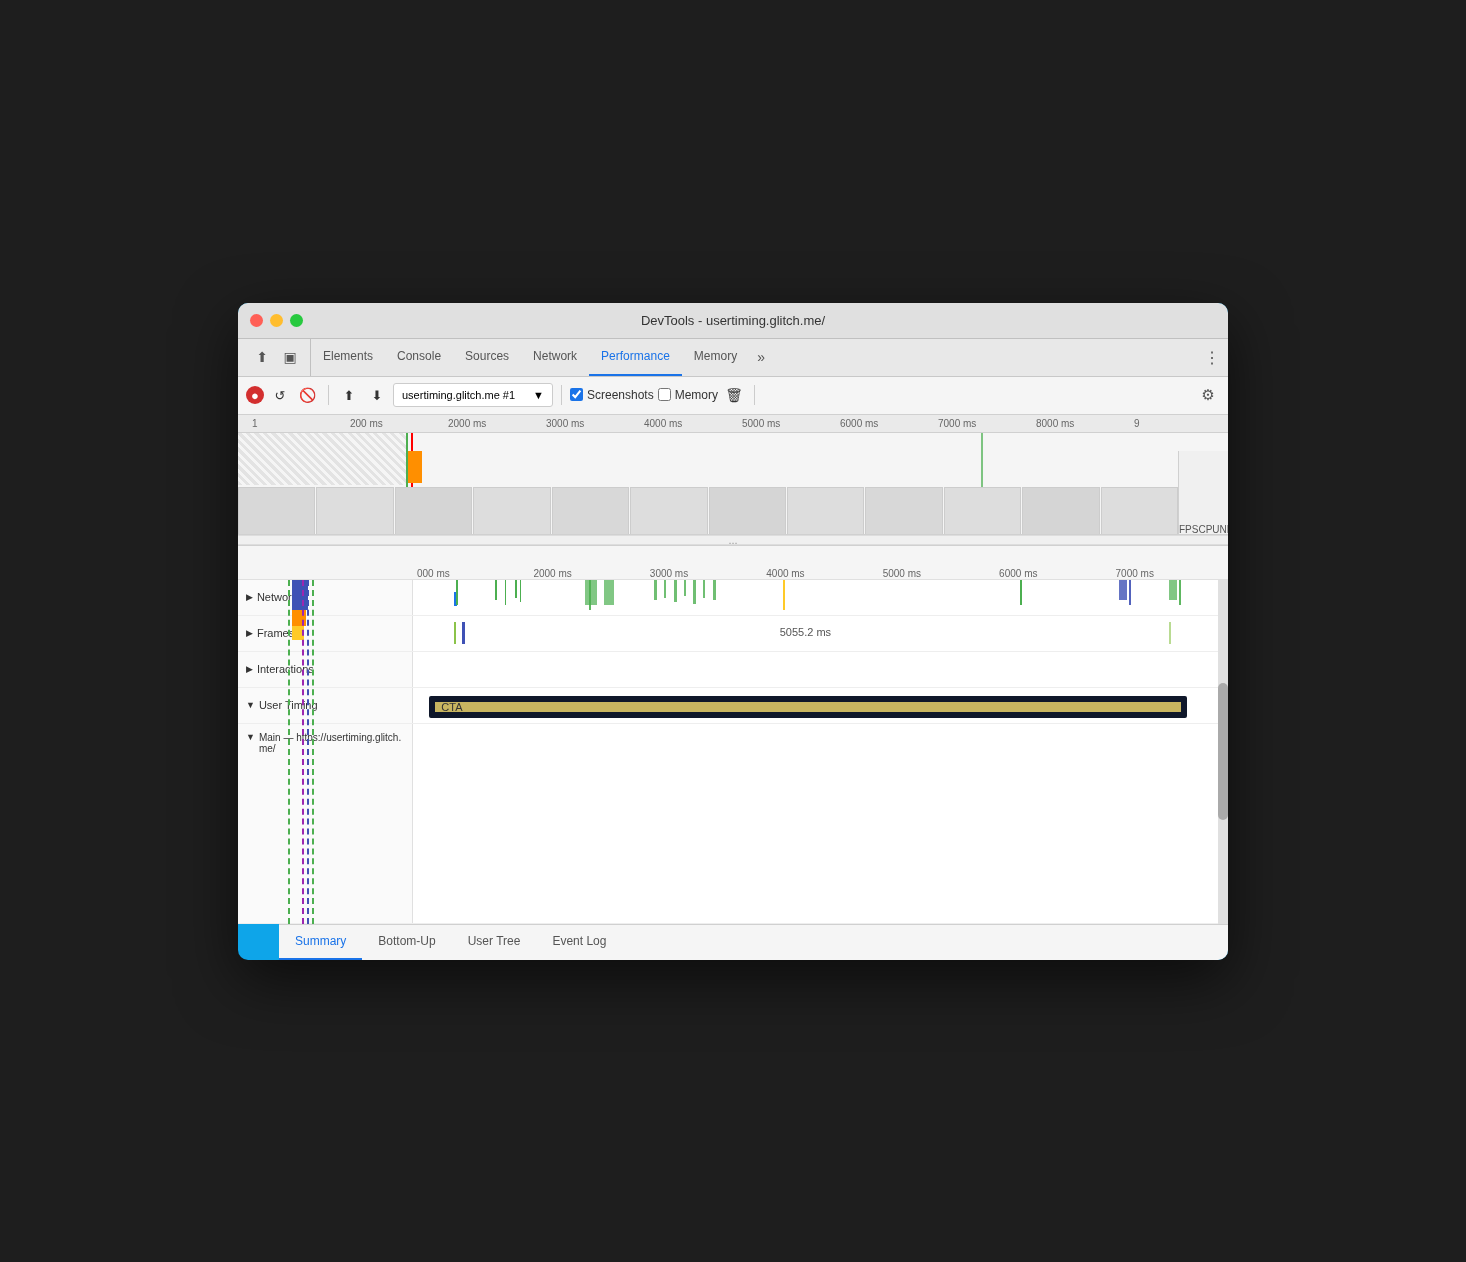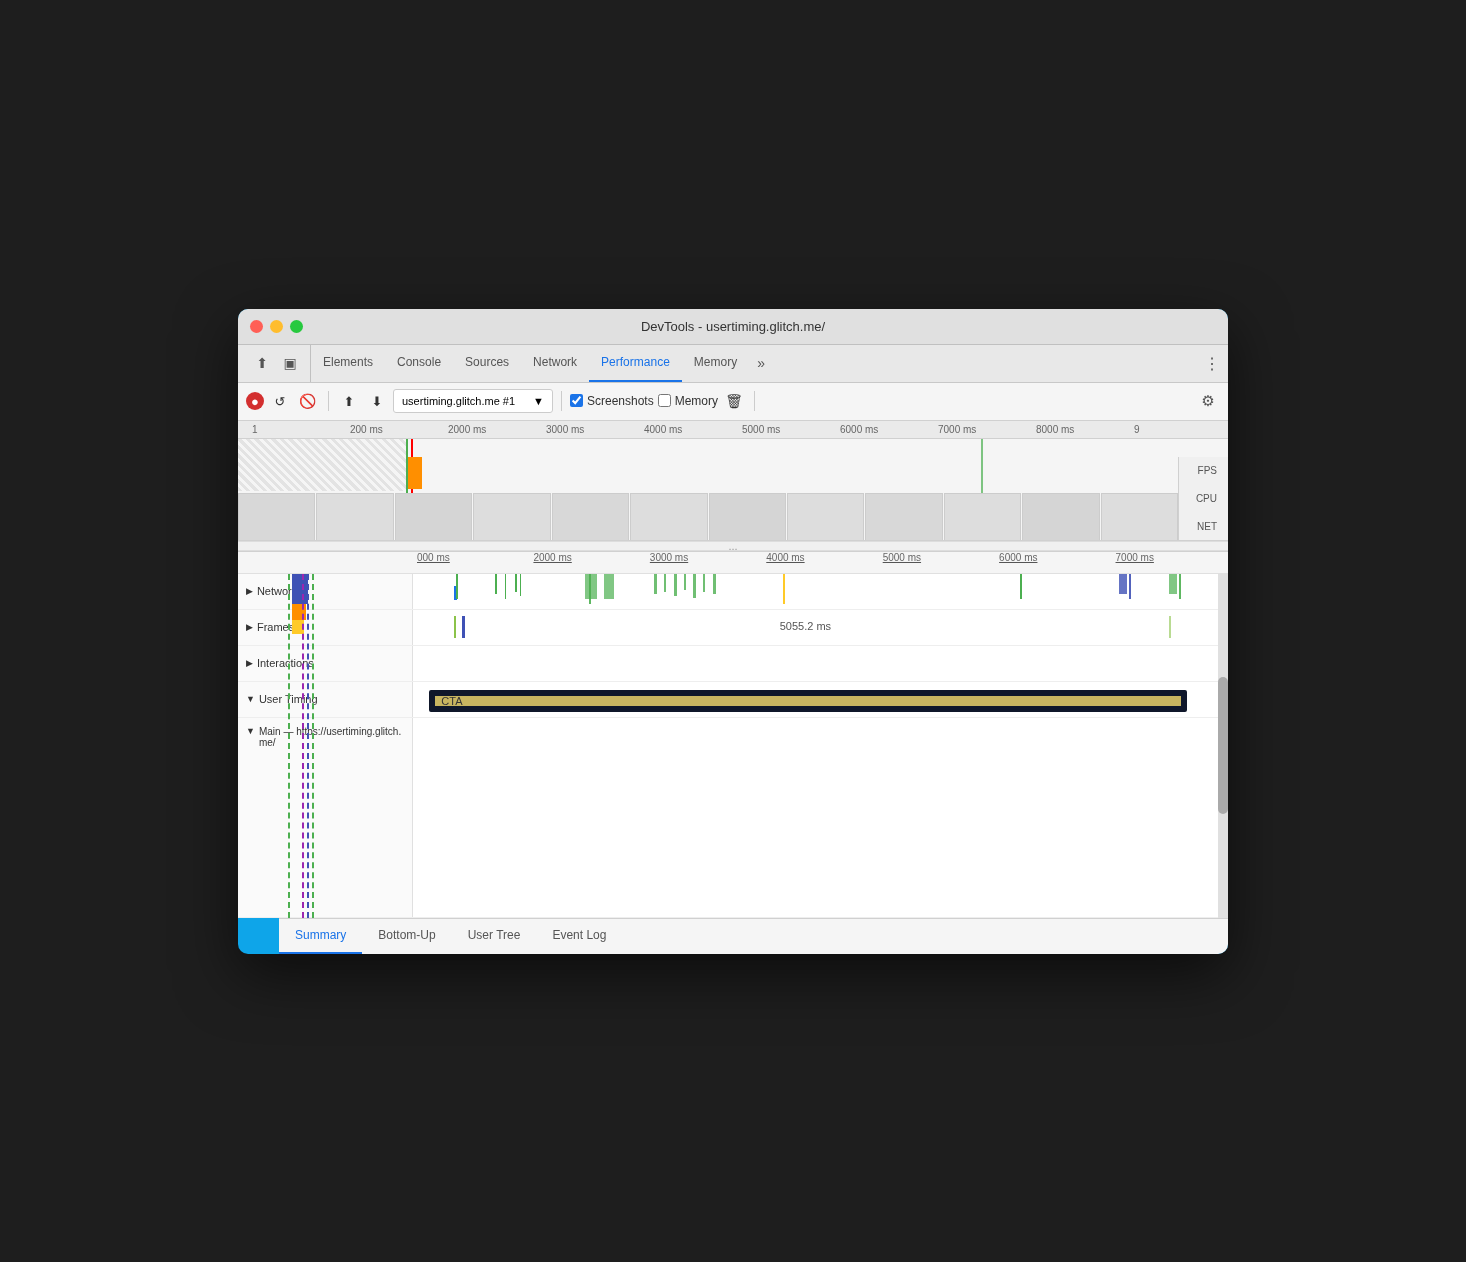--- a/index.html
+++ b/index.html
@@ -211,21 +211,21 @@
     }
     .fps-cpu-net {
       position: absolute;
       right: 0;
       top: 18px;
       bottom: 0;
       width: 50px;
       background: #f0f0f0;
       border-left: 1px solid #d0d0d0;
       display: flex;
-      flex-direction: column;
+      flex-direction: row;
       justify-content: space-around;
       align-items: flex-end;
       padding-right: 11px;
     }
     .fps-label, .cpu-label, .net-label {
       font-size: 10px;
       color: #555;
     }
     .overview-content {
       height: 102px;
@@ -240,28 +240,27 @@
       height: 50px;
       display: flex;
     }
     
     .timeline-main {
       background: white;
       border-top: 1px solid #d0d0d0;
     }
     .timeline-ruler {
       display: flex;
-      height: 22px;
+      height: 34px;
       background: #f5f5f5;
       border-bottom: 1px solid #e0e0e0;
       font-size: 10px;
       color: #555;
-      align-items: flex-start;
+      align-items: flex-end;
       padding-left: 175px;
-      text-decoration: underline;
     }
     .ruler-mark2 {
       flex: 1;
       text-align: left;
       padding-left: 4px;
       font-size: 10px;
       color: #666;
     }
     .timeline-tracks {
       position: relative;

